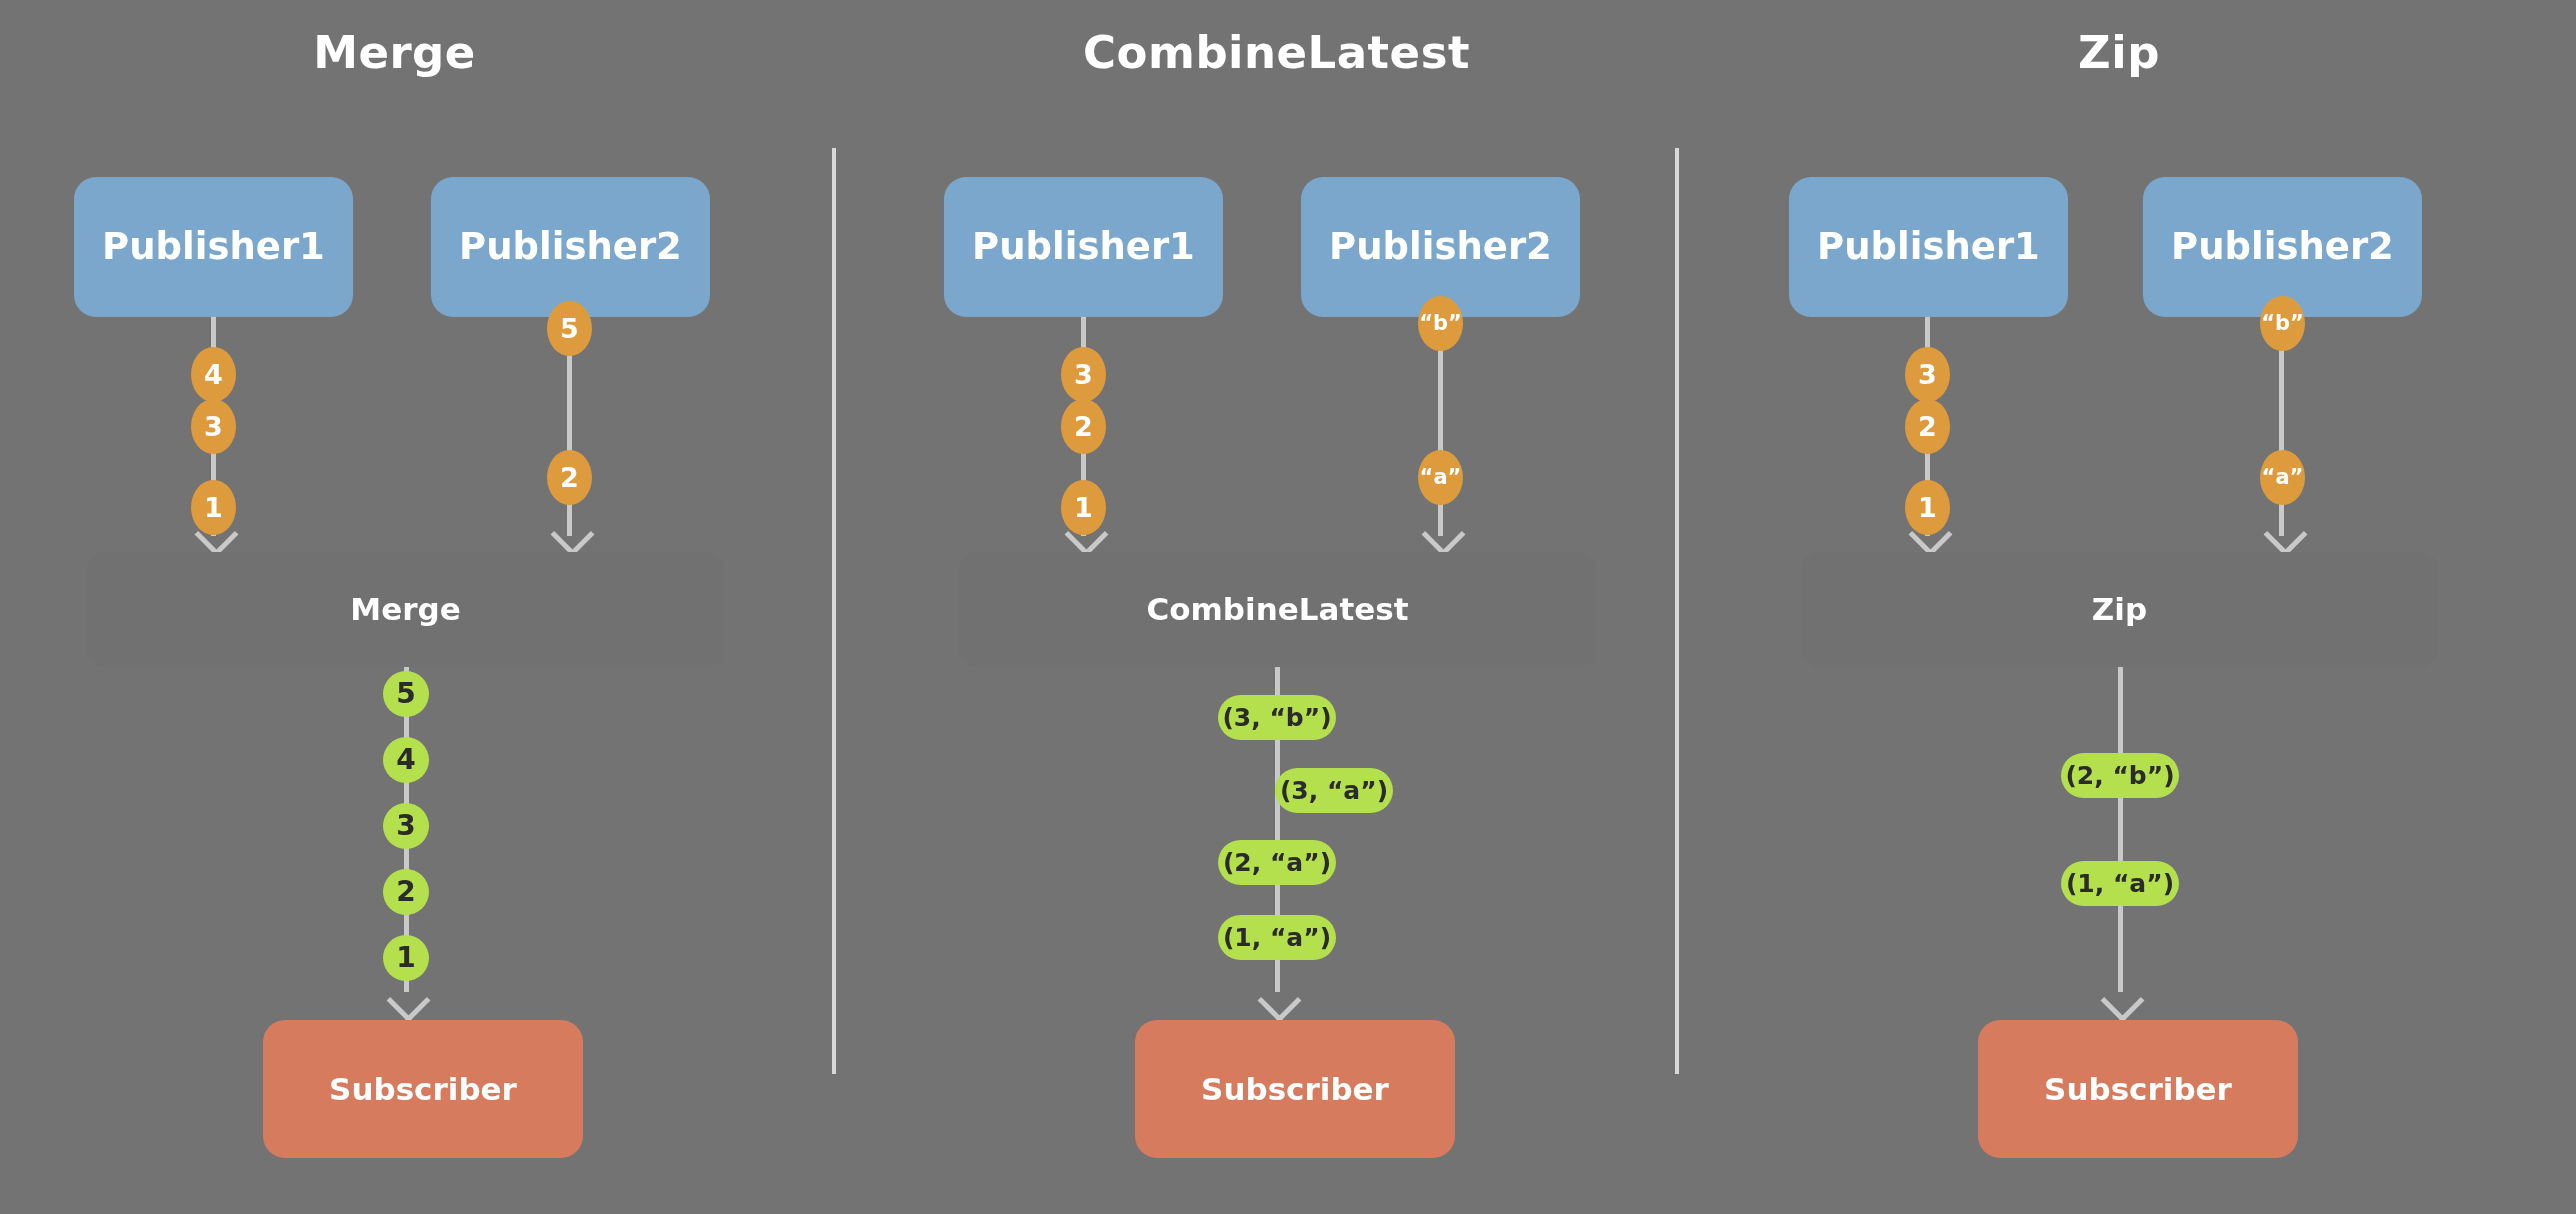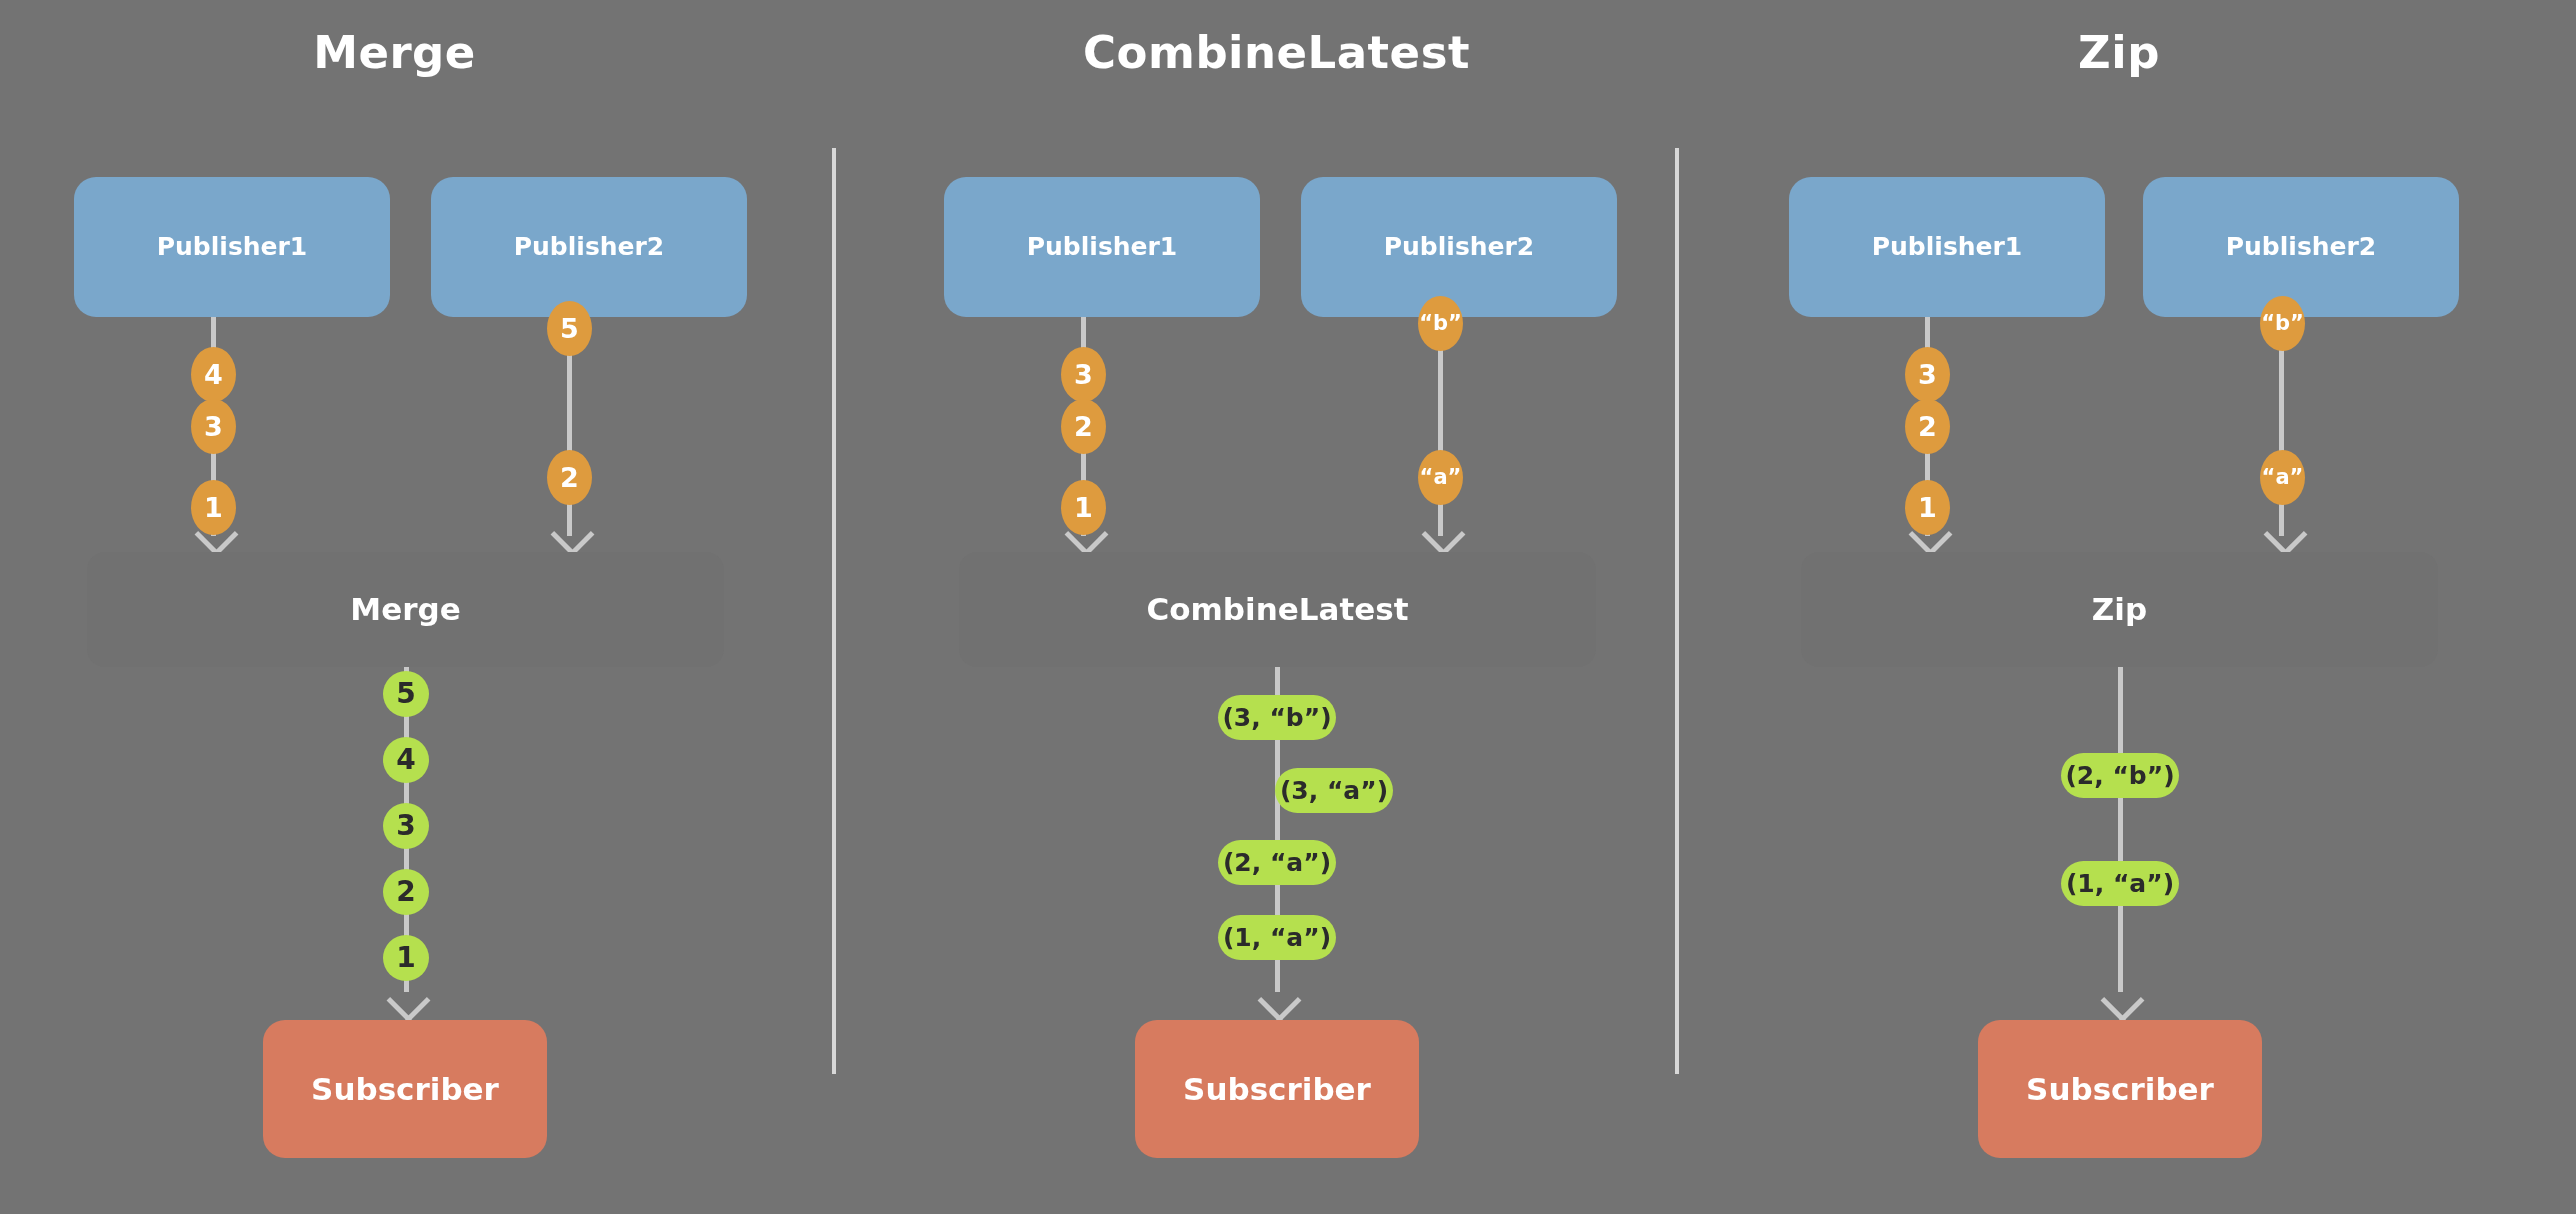--- a/index.html
+++ b/index.html
@@ -14,45 +14,45 @@
   .panel-title {
     position: absolute;
     color: #ffffff;
     font-size: 45px;
     font-weight: bold;
     text-align: center;
     letter-spacing: 0.5px;
   }
   .pub {
     position: absolute;
-    width: 316px; height: 140px;
+    width: 279px; height: 140px;
     background: #7aa7cb;
     border-radius: 22px;
     color: #ffffff;
-    font-size: 25px;
+    font-size: 37px;
     font-weight: bold;
     text-align: center;
     line-height: 140px;
     z-index: 2;
   }
   .op {
     position: absolute;
     width: 637px; height: 115px;
     background: #717171;
     border-radius: 18px;
     color: #ffffff;
     font-size: 31px;
     font-weight: bold;
     text-align: center;
     line-height: 115px;
     z-index: 2;
   }
   .sub {
     position: absolute;
-    width: 284px; height: 138px;
+    width: 320px; height: 138px;
     background: #d77b5f;
     border-radius: 22px;
     color: #ffffff;
     font-size: 31px;
     font-weight: bold;
     text-align: center;
     line-height: 138px;
     z-index: 2;
   }
   .vline {

